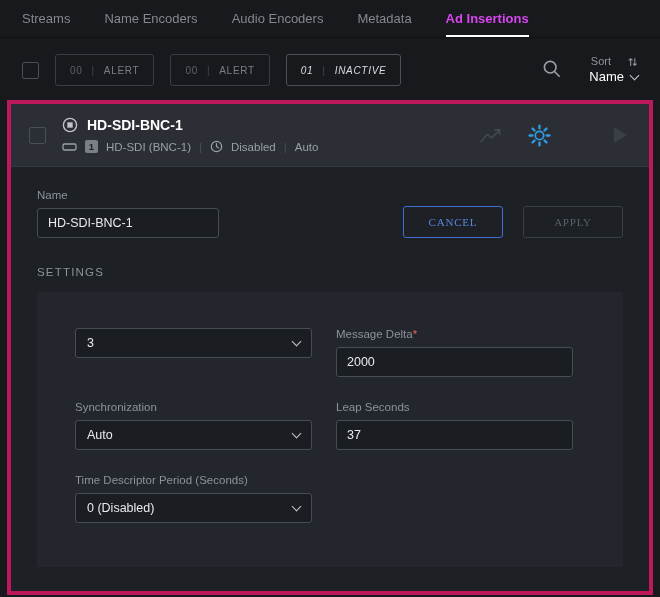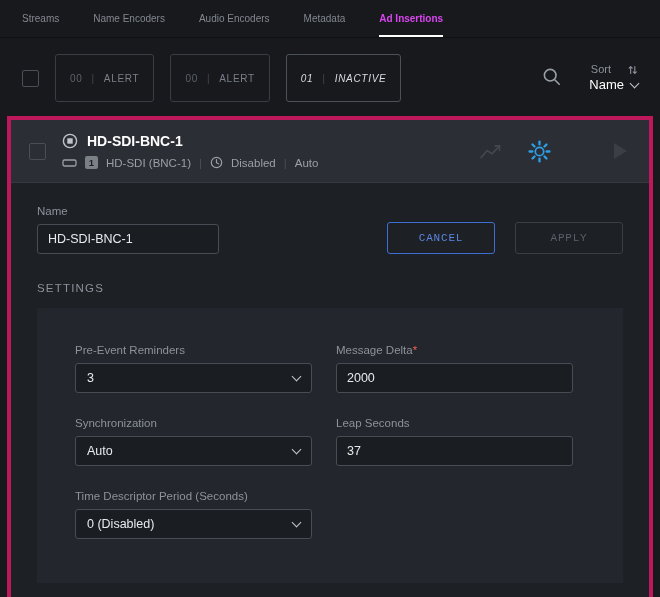--- a/index.html
+++ b/index.html
@@ -12,39 +12,39 @@
   }
 
   
   .topnav {
     display:flex; align-items:stretch;
     height:38px; padding:0 22px; gap:34px;
     border-bottom:1px solid rgba(0,0,0,.35);
   }
   .tab {
     display:flex; align-items:center;
-    font-size:10px; color:#83878f;
+    font-size:13px; color:#83878f;
     border-bottom:2px solid transparent;
     padding-top:2px; cursor:pointer; white-space:nowrap;
   }
   .tab.active { color:#d946ef; font-weight:bold; border-bottom-color:#ffffff; }
 
   
   .filterbar {
     display:flex; align-items:center;
     padding:16px 22px 14px 22px; gap:16px;
   }
   .checkbox {
     width:17px; height:17px; flex:0 0 auto;
     border:1px solid #4a4e55; border-radius:2px;
     background:transparent; cursor:pointer;
   }
   .filter-btn {
     display:flex; align-items:center; gap:9px;
-    height:48px; padding:0 14px;
+    height:32px; padding:0 14px;
     border:1px solid #393d44; border-radius:3px;
     background:transparent; cursor:pointer;
     font-size:10px; letter-spacing:.7px; font-family:inherit;
   }
   .filter-btn .cnt { color:#5d6169; }
   .filter-btn .sep { color:#43474e; }
   .filter-btn .lbl { color:#7a7f88; }
   .filter-btn.selected { border-color:#4c5159;font-style:italic; }
   .filter-btn.selected .cnt,
   .filter-btn.selected .lbl { color:#d9dce0; }
@@ -94,23 +94,23 @@
   .text-input {
     height:30px; width:100%;
     background:#1a1d21; border:1px solid #484c54; border-radius:3px;
     color:#e8eaed; font-size:12.5px; font-family:inherit;
     padding:0 10px; outline:none;
   }
   .name-row { display:flex; justify-content:space-between; align-items:flex-end; }
   .name-field { width:182px; }
   .btns { display:flex; gap:20px; padding-bottom:0; }
   .btn {
-    width:108px; height:32px; border-radius:3px;
+    width:100px; height:32px; border-radius:3px;
     background:transparent; cursor:pointer;
-    font-size:11px; letter-spacing:.8px; font-family:Liberation Mono, monospace;
+    font-size:11px; letter-spacing:.8px; font-family:Liberation Serif, serif;
   }
   .btn-cancel { border:1px solid #3d6fd2; color:#5b86e0; }
   .btn-apply  { border:1px solid #3a3e45; color:#5a5f68; cursor:default; }
 
   .settings-heading {
     margin-top:28px;
     font-size:11.5px; letter-spacing:1.2px; color:#8d929b;
   }
   .settings-panel {
     margin-top:14px;
@@ -255,21 +255,20 @@
         <button class="btn btn-apply">APPLY</button>
       </div>
     </div>
 
     <div class="settings-heading">SETTINGS</div>
 
     <div class="settings-panel">
       <div class="grid">
 
         <div>
-          <label class="field-label">Pre-Event Reminders</label>
           <div class="select">
             <span>3</span>
             <span class="chev"></span>
           </div>
         </div>
 
         <div>
           <label class="field-label"><span>Message Delta</span><span class="req">*</span></label>
           <input class="text-input" type="text" value="2000" style="">
         </div>

